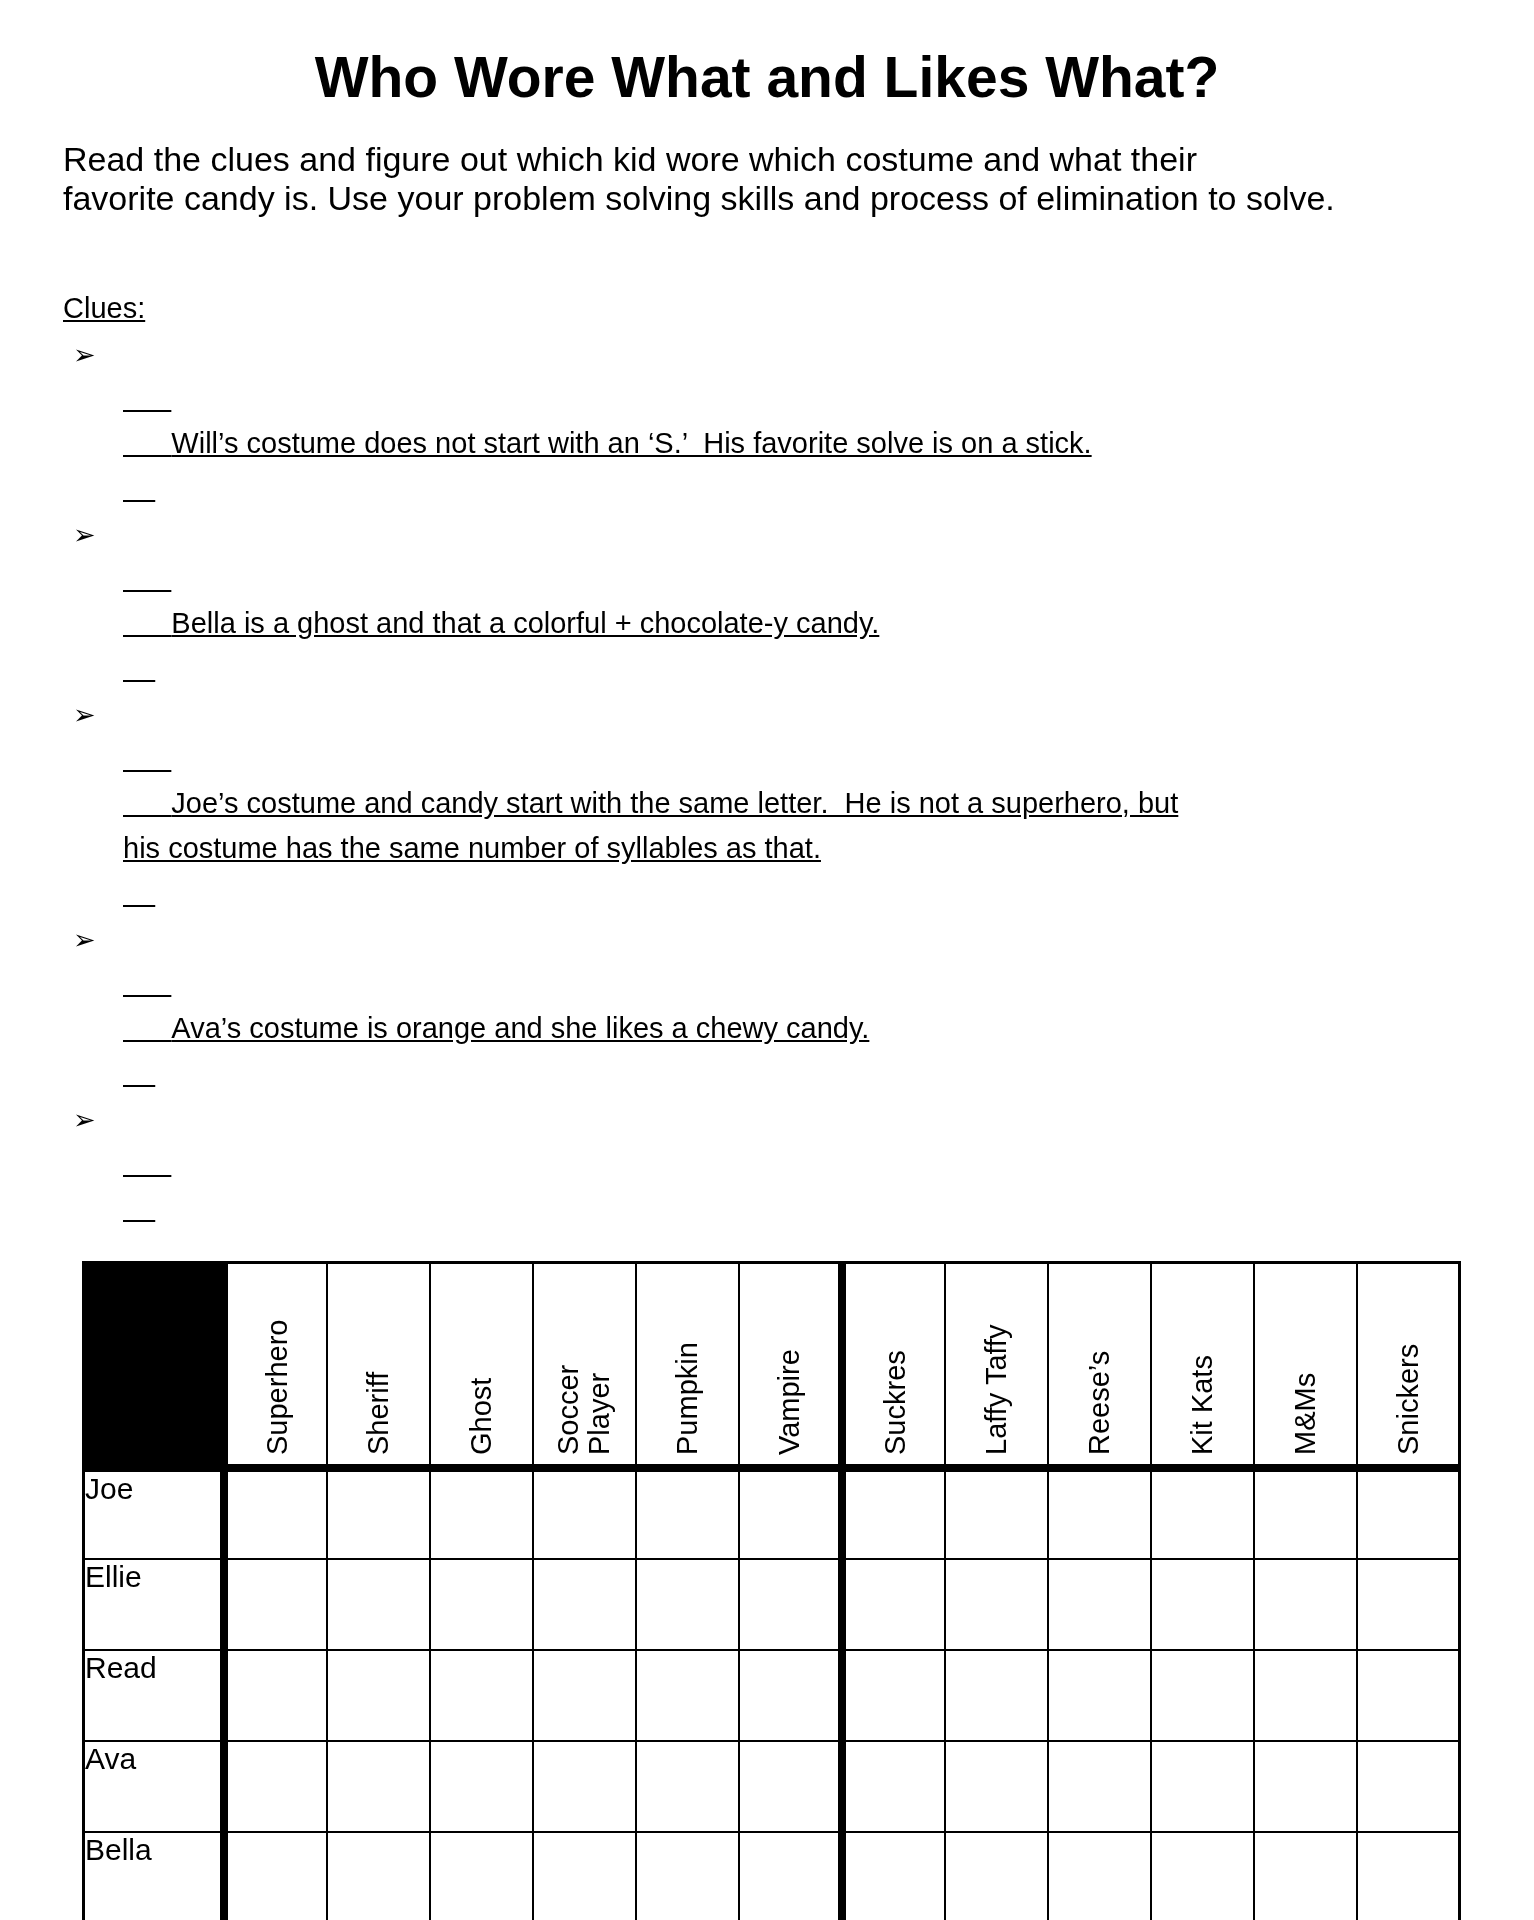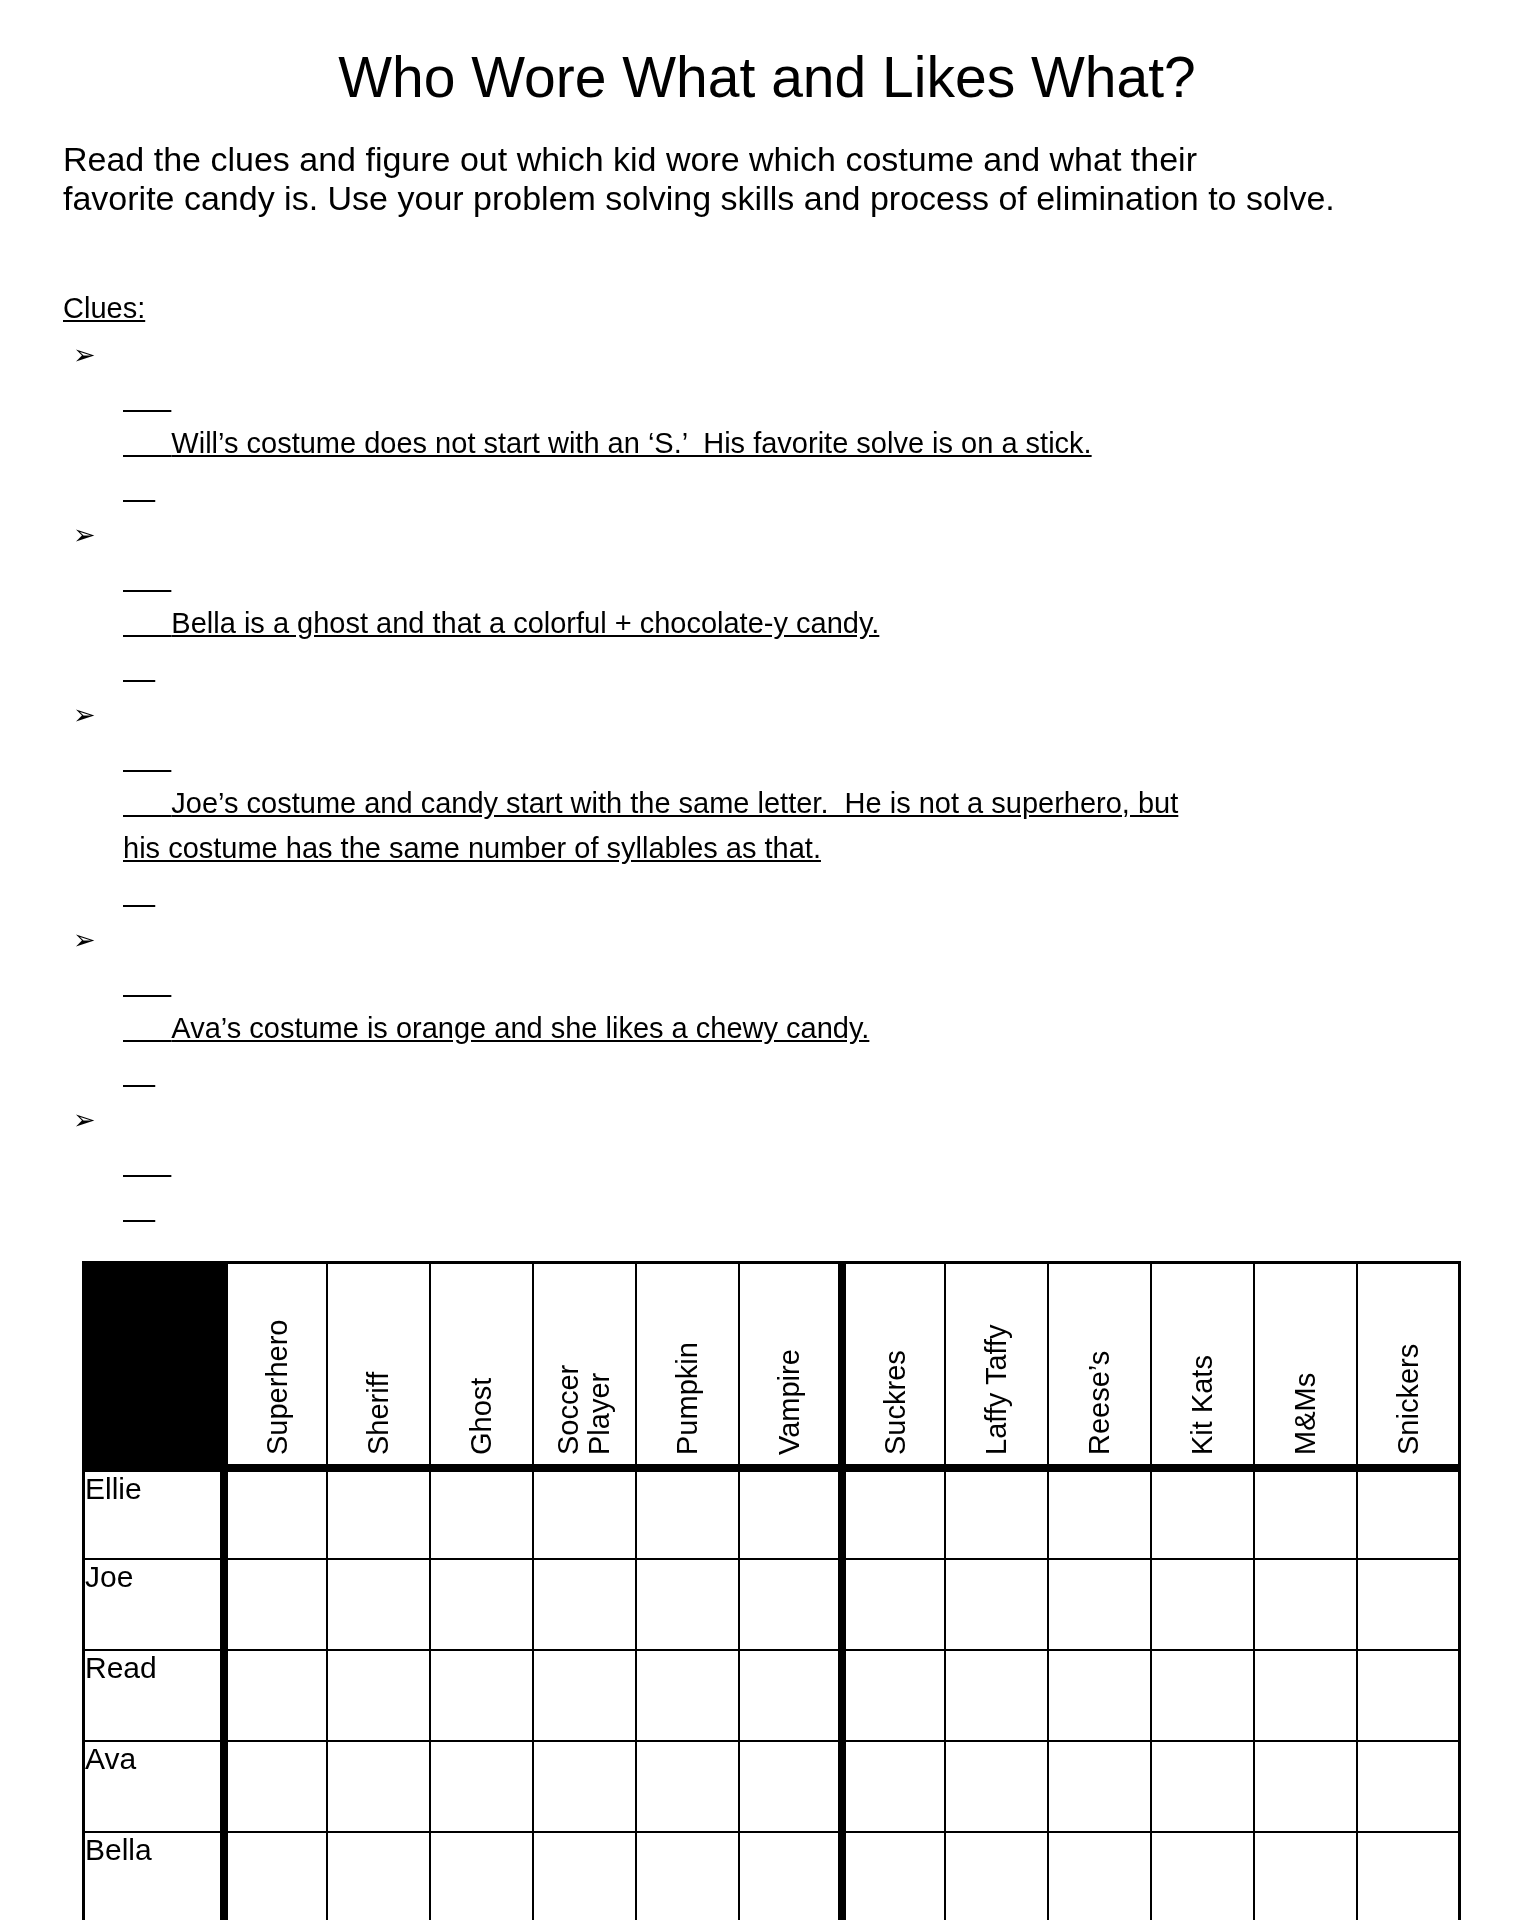--- a/index.html
+++ b/index.html
@@ -12,21 +12,21 @@
     background: #ffffff;
     color: #000000;
     font-family: "Liberation Sans", sans-serif;
     overflow: hidden;
   }
   h1.title {
     margin: 0;
     text-align: center;
     font-size: 57px;
     line-height: 66px;
-    font-weight: normal;
+    font-weight: bold;
     letter-spacing: 0px;
   }
   .intro {
     margin: 30px 0 0 0;
     font-size: 34px;
     line-height: 39px;
     white-space: pre-wrap;
   }
   .clues {
     margin-top: 68px;
@@ -171,36 +171,36 @@
         <th class="hcell">
             <div class="v">M&amp;Ms</div>
           </th>
         <th class="hcell">
             <div class="v">Snickers</div>
           </th>
       </tr>
     </thead>
     <tbody>
       <tr>
+        <td class="rname thick-r">Joe</td>
+        <td></td>
+          <td></td>
+          <td></td>
+          <td></td>
+          <td></td>
+          <td class="thick-r"></td>
+        <td></td>
+          <td></td>
+          <td></td>
+          <td></td>
+          <td></td>
+          <td></td>
+      </tr>
+      <tr>
         <td class="rname thick-r">Ellie</td>
-        <td></td>
-          <td></td>
-          <td></td>
-          <td></td>
-          <td></td>
-          <td class="thick-r"></td>
-        <td></td>
-          <td></td>
-          <td></td>
-          <td></td>
-          <td></td>
-          <td></td>
-      </tr>
-      <tr>
-        <td class="rname thick-r">Joe</td>
         <td></td>
           <td></td>
           <td></td>
           <td></td>
           <td></td>
           <td class="thick-r"></td>
         <td></td>
           <td></td>
           <td></td>
           <td></td>

